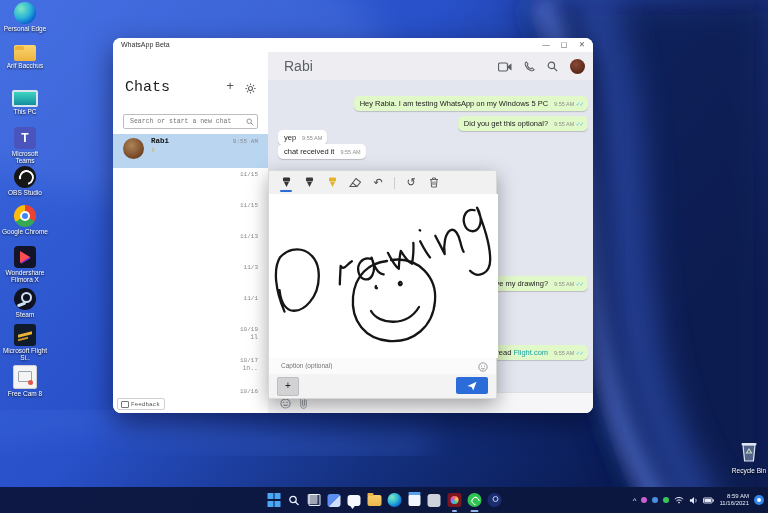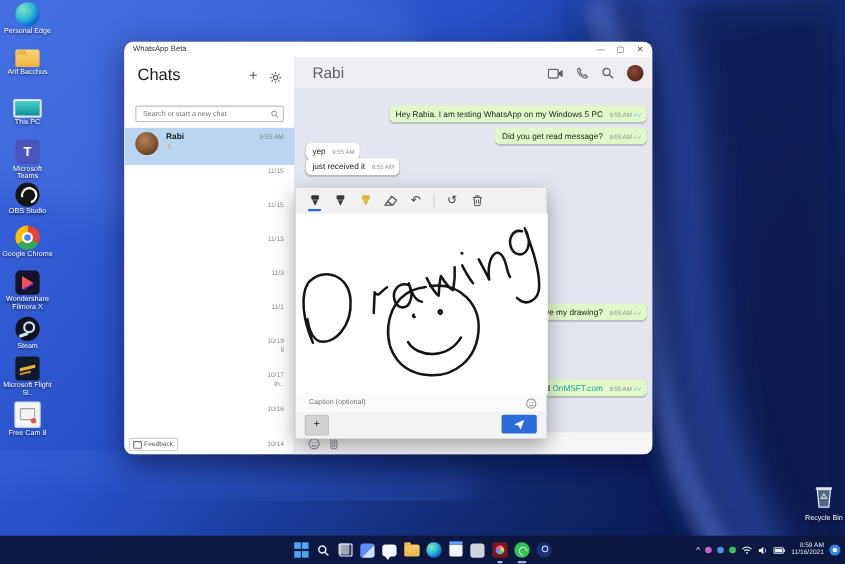--- a/index.html
+++ b/index.html
@@ -36,21 +36,21 @@
   .g-cam:after{content:"";position:absolute;right:3px;bottom:3px;width:5px;height:5px;background:#e2574c;border-radius:50%;}
   .rbin{position:absolute;left:730px;top:441px;width:38px;text-align:center;z-index:2;cursor:pointer;}
   
   .win{position:absolute;left:113px;top:38px;width:480px;height:375px;background:#fff;border-radius:8px;
     box-shadow:0 10px 28px rgba(0,0,25,.5);overflow:hidden;z-index:10;}
   .titlebar{position:absolute;left:0;top:0;right:0;height:14px;background:#fff;}
   .wtitle{position:absolute;left:8px;top:3px;font-size:7px;color:#333;}
   .wctr{position:absolute;right:2px;top:0;display:flex;}
   .wbtn{width:18px;height:14px;font-size:7.5px;color:#555;text-align:center;line-height:14px;cursor:pointer;}
   
-  .sidebar{position:absolute;left:0;top:14px;width:155px;bottom:0;background:#fff;border-right:3px solid #0ea5e9;}
+  .sidebar{position:absolute;left:0;top:32px;width:155px;bottom:0;background:#fff;border-right:3px solid #0ea5e9;font-family:Liberation Mono, monospace;}
   .sb-head{position:absolute;left:12px;top:8px;right:8px;height:22px;}
   .sb-title{font-size:15px;color:#1c1c1c;}
   .sb-plus{position:absolute;right:26px;top:1px;font-size:13px;color:#555;cursor:pointer;line-height:16px;}
   .sb-gear{position:absolute;right:4px;top:3px;cursor:pointer;}
   .sb-search{position:absolute;left:10px;top:44px;width:133px;height:13px;border:1px solid #bcbcc2;border-radius:2px;background:#fff;}
   .sb-search input{position:absolute;left:4px;top:0;width:112px;height:11px;border:0;outline:0;font-size:6.5px;color:#555;font-family:inherit;background:transparent;}
   .sb-search svg{position:absolute;right:3px;top:2.5px;}
   .clist{position:absolute;left:0;top:64px;right:0;bottom:0;overflow:hidden;}
   .crow{position:relative;height:28px;padding:3px 10px 0 12px;cursor:pointer;}
   .crow.first{height:31px;padding-left:38px;}
@@ -343,34 +343,34 @@
             </svg>
           <span class="havatar"></span>
         </span>
       </div>
 
       <div class="marea">
         <div class="msg out" style="top:16px;right:5px">
           <span>Hey Rabia. I am testing WhatsApp on my Windows 5 PC</span><span class="mtime"><span>9:55 AM</span> <span class="ticks">✓✓</span></span>
         </div>
         <div class="msg out" style="top:36px;right:5px">
-          <span>Did you get read message?</span><span class="mtime"><span>9:55 AM</span> <span class="ticks">✓✓</span></span>
+          <span>Did you get this optional?</span><span class="mtime"><span>9:55 AM</span> <span class="ticks">✓✓</span></span>
         </div>
         <div class="msg in" style="top:50px;left:10px">
           <span>yep</span><span class="mtime">9:55 AM</span>
         </div>
         <div class="msg in" style="top:64px;left:10px">
-          <span>just received it</span><span class="mtime">9:55 AM</span>
+          <span>chat received it</span><span class="mtime">9:55 AM</span>
         </div>
 
         <div class="msg out" style="top:196px;right:5px">
           <span>Do you love my drawing?</span><span class="mtime"><span>9:55 AM</span> <span class="ticks">✓✓</span></span>
         </div>
         <div class="msg out" style="top:265px;right:5px">
-          <span>Remember to read </span><span class="mlink">OnMSFT.com</span><span class="mtime"><span>9:55 AM</span> <span class="ticks">✓✓</span></span>
+          <span>Remember to read </span><span class="mlink">Flight.com</span><span class="mtime"><span>9:55 AM</span> <span class="ticks">✓✓</span></span>
         </div>
       </div>
 
       <div class="inputbar">
         <svg width="11" height="11" viewBox="0 0 12 12">
           <circle cx="6" cy="6" r="5" fill="none" stroke="#8a8f98" stroke-width="1.1"></circle>
           <circle cx="4.2" cy="4.8" r="0.7" fill="#8a8f98"></circle>
             <circle cx="7.8" cy="4.8" r="0.7" fill="#8a8f98"></circle>
           <path d="M3.8 7.2 C4.8 8.6 7.2 8.6 8.2 7.2" fill="none" stroke="#8a8f98" stroke-width="1.1"></path>
           </svg>

